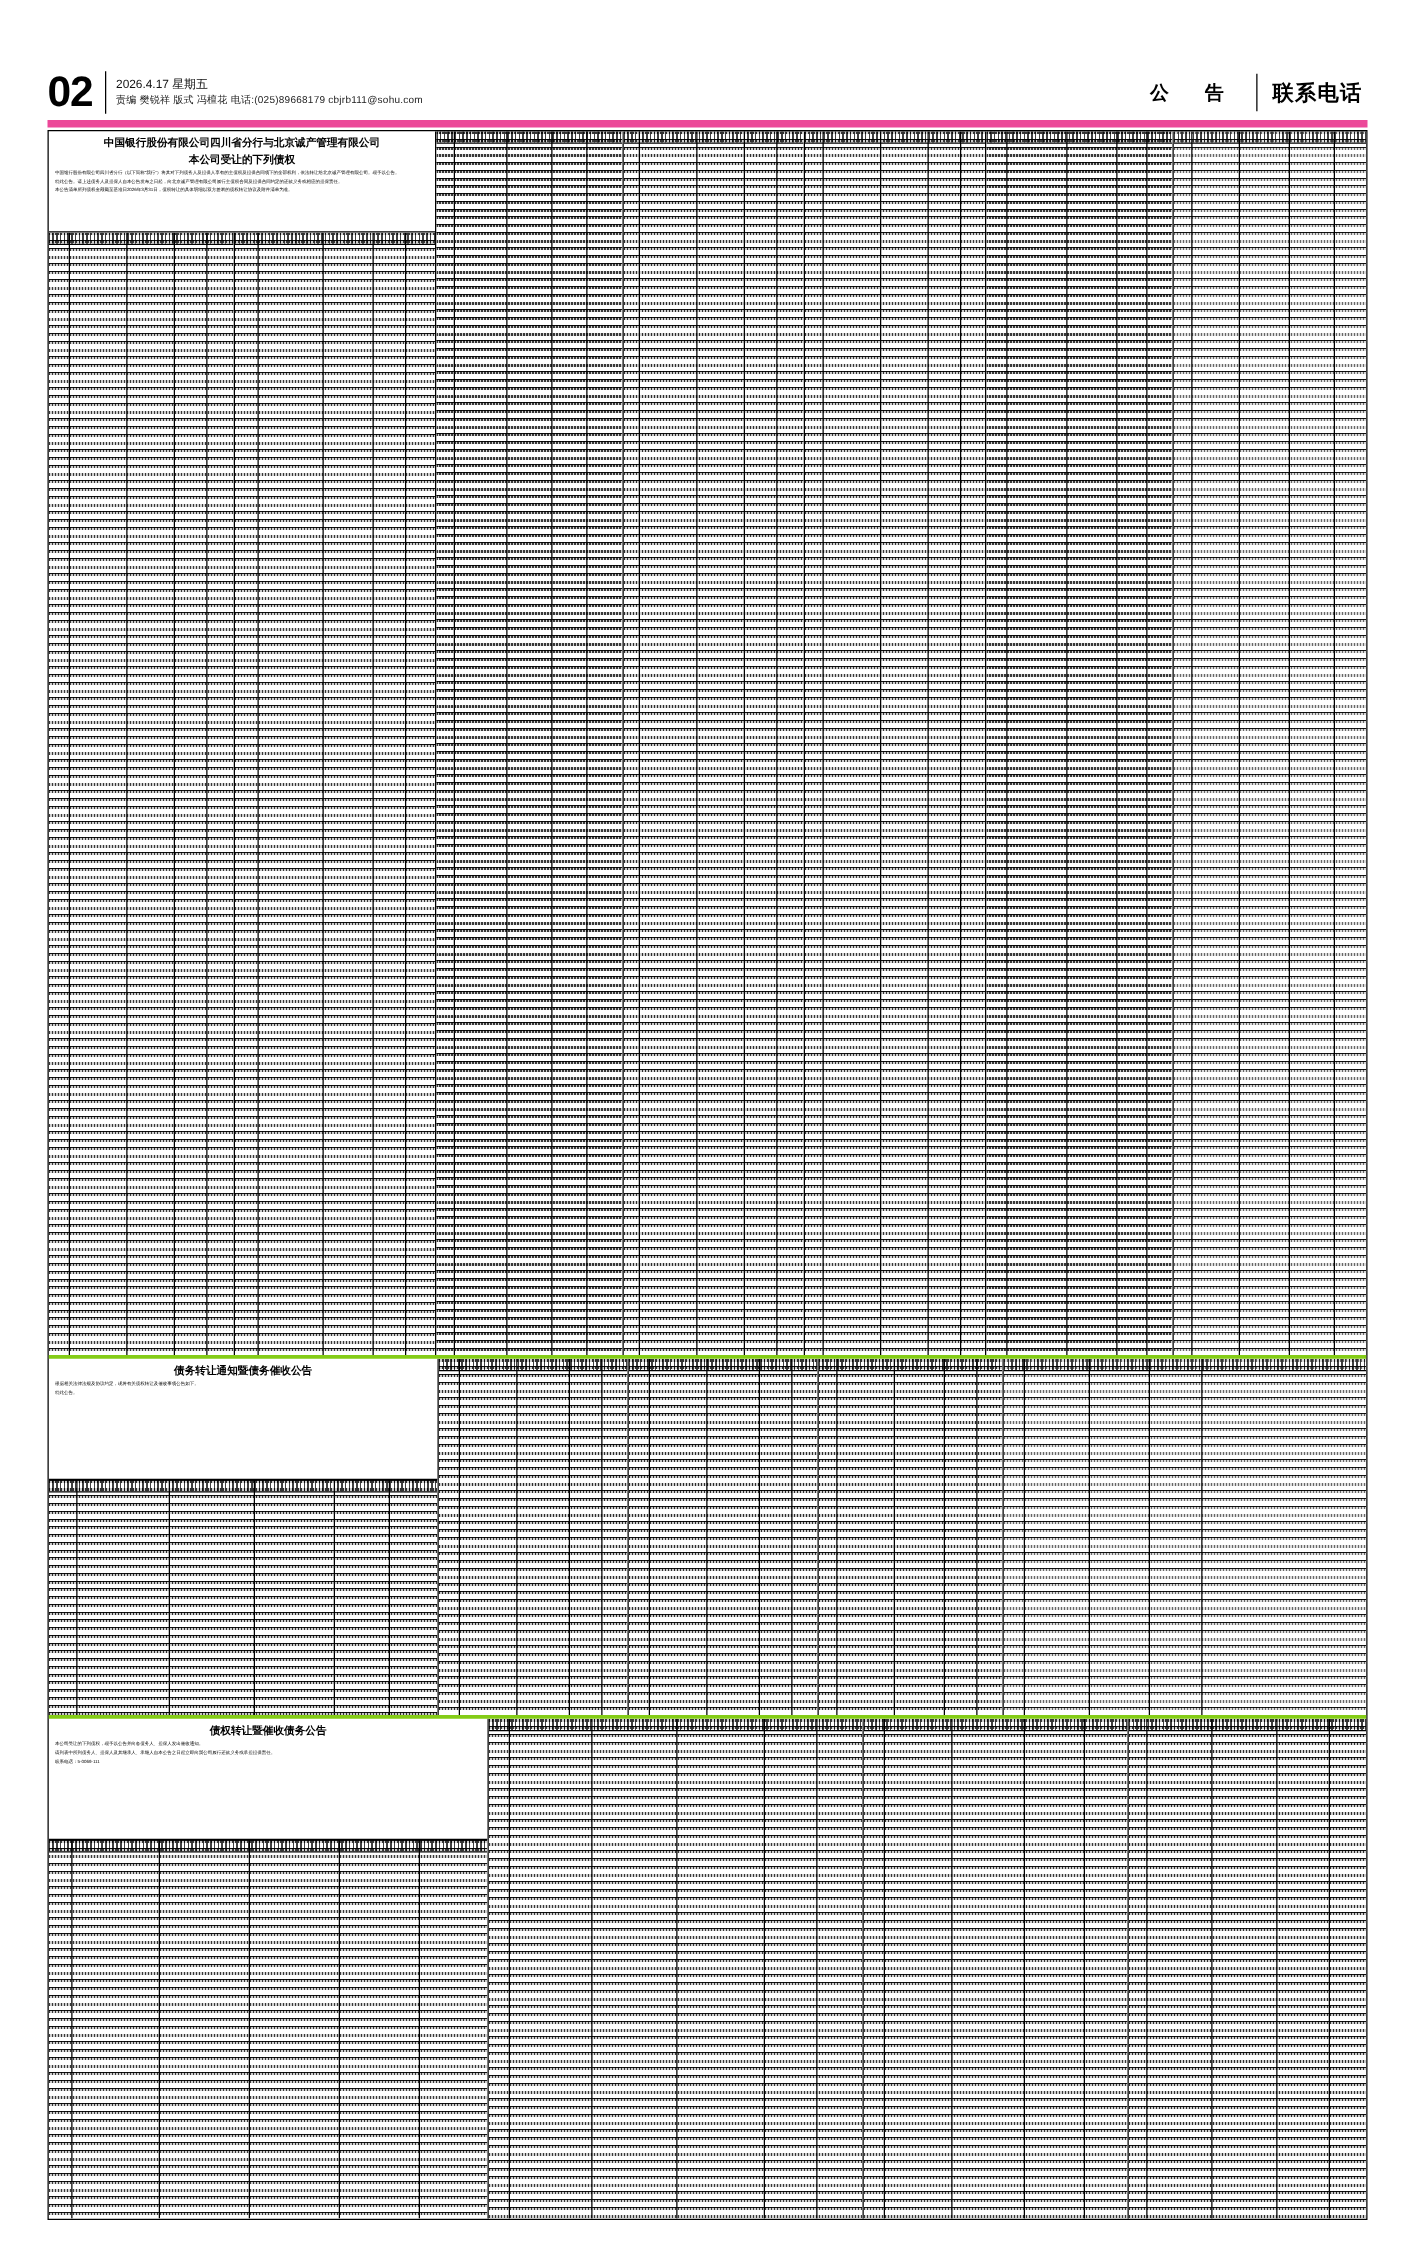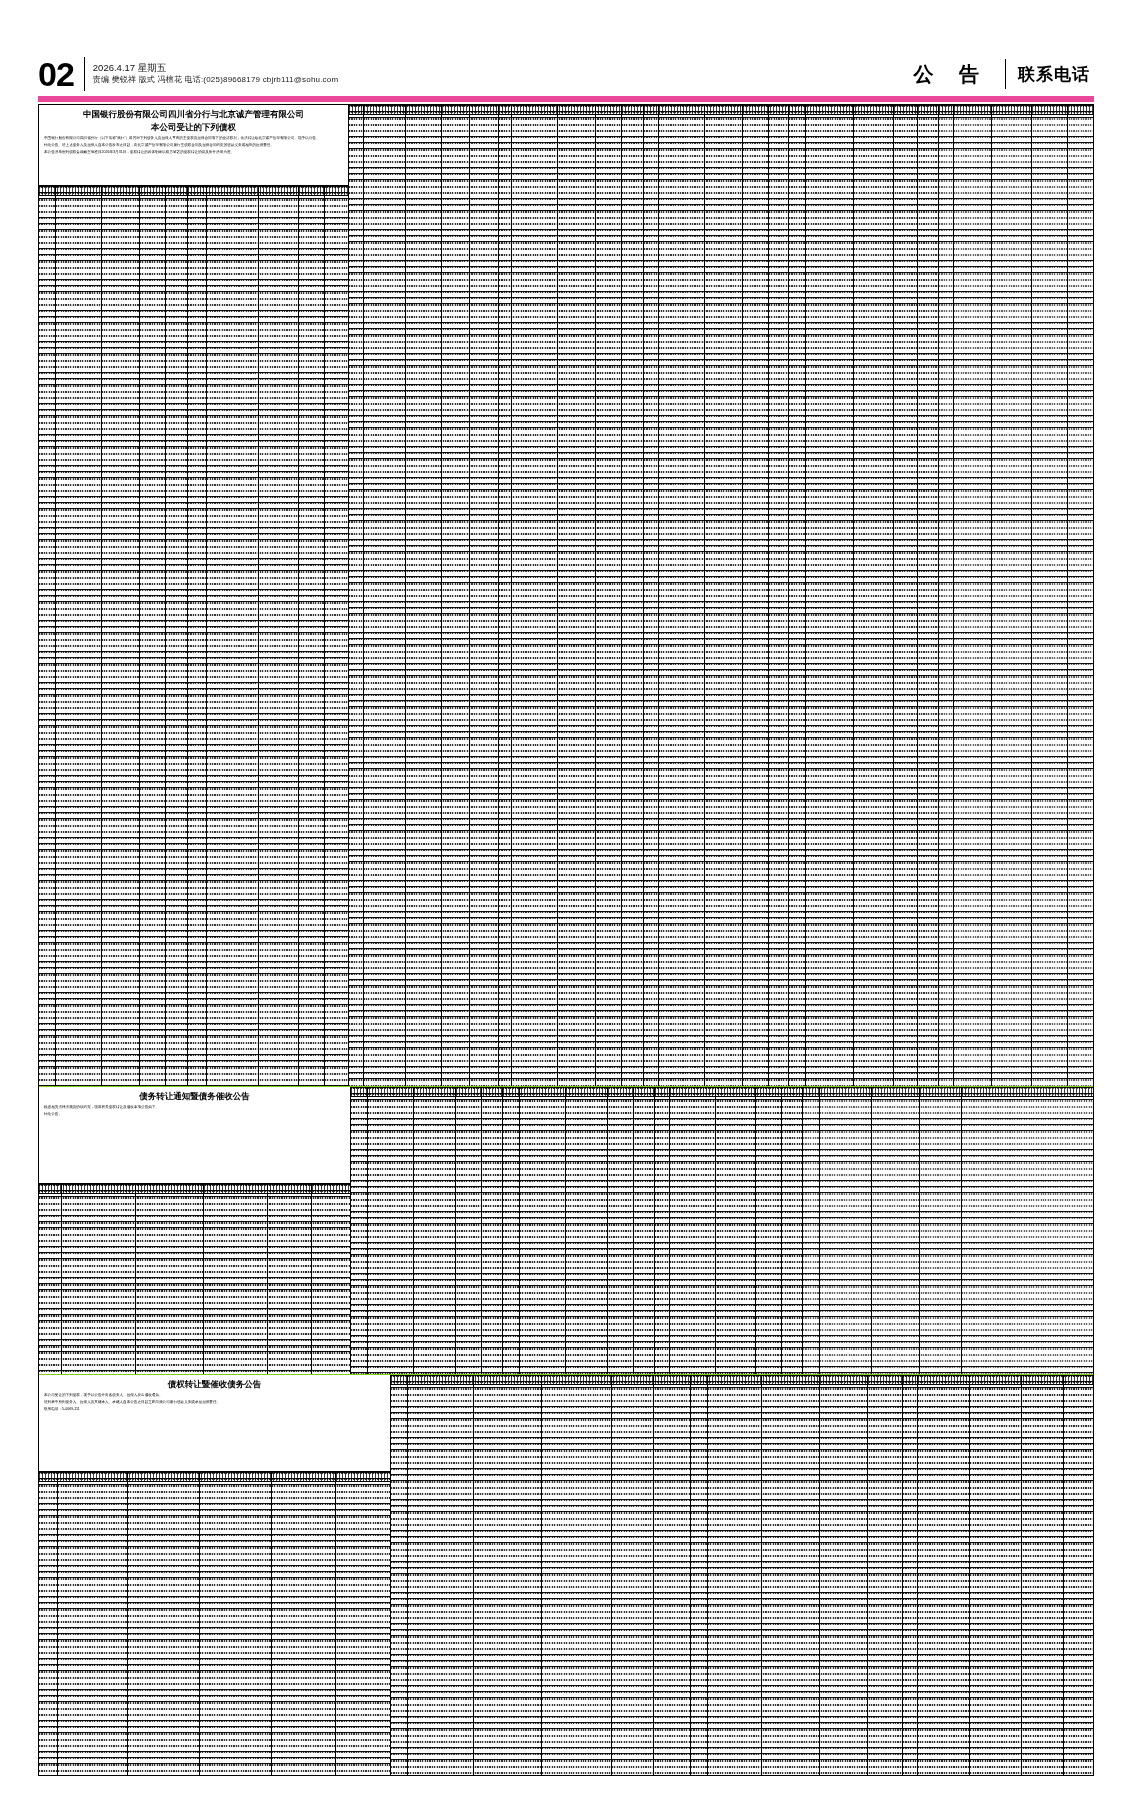--- a/index.html
+++ b/index.html
@@ -57,24 +57,25 @@
     font-size: 9.5px;
     color: #111;
   }
   .masthead-credits {
     font-size: 8px;
     color: #222;
     letter-spacing: .2px;
   }
   .masthead-spacer { flex: 1; }
   .section-title {
-    font-size: 20px;
+    font-size: 15px;
     font-weight: bold;
     letter-spacing: 10px;
     padding-right: 16px;
+    font-family: Liberation Mono, monospace;
   }
   .brand-rule {
     width: 1px;
     height: 30px;
     background: #000;
     margin-right: 12px;
   }
   .brand {
     font-size: 17px;
     font-weight: bold;
@@ -90,21 +91,21 @@
     width: 1056px;
     height: 1672px;
     border: 1px solid #000;
     box-sizing: border-box;
   }
 
   
   .block {
     position: relative;
     box-sizing: border-box;
-    border-bottom: 1px solid #84cc16;
+    border-bottom: 3px solid #84cc16;
     display: flex;
     overflow: hidden;
   }
   .block:last-child { border-bottom: none; }
   .block-a { height: 982px; }
   .block-b { height: 400px; }
   .block-c { height: 288px; }
 
   .col {
     box-sizing: border-box;

